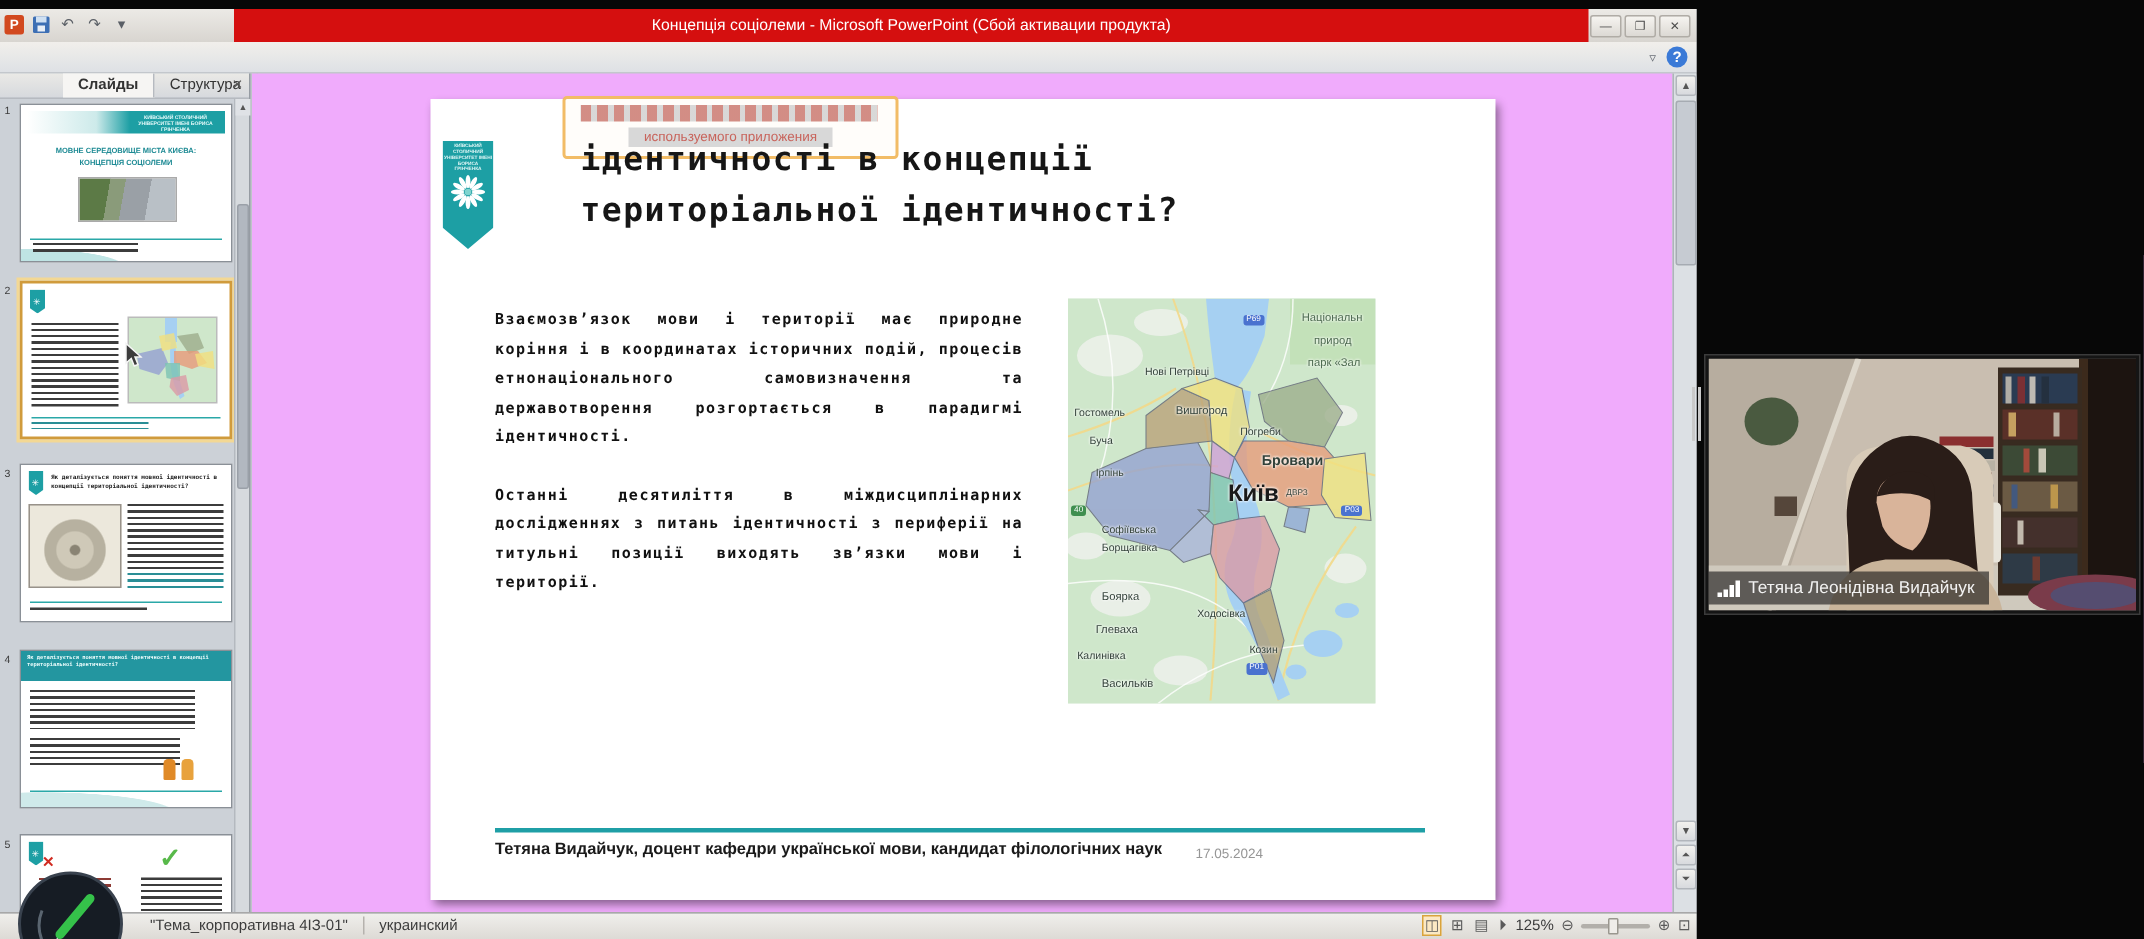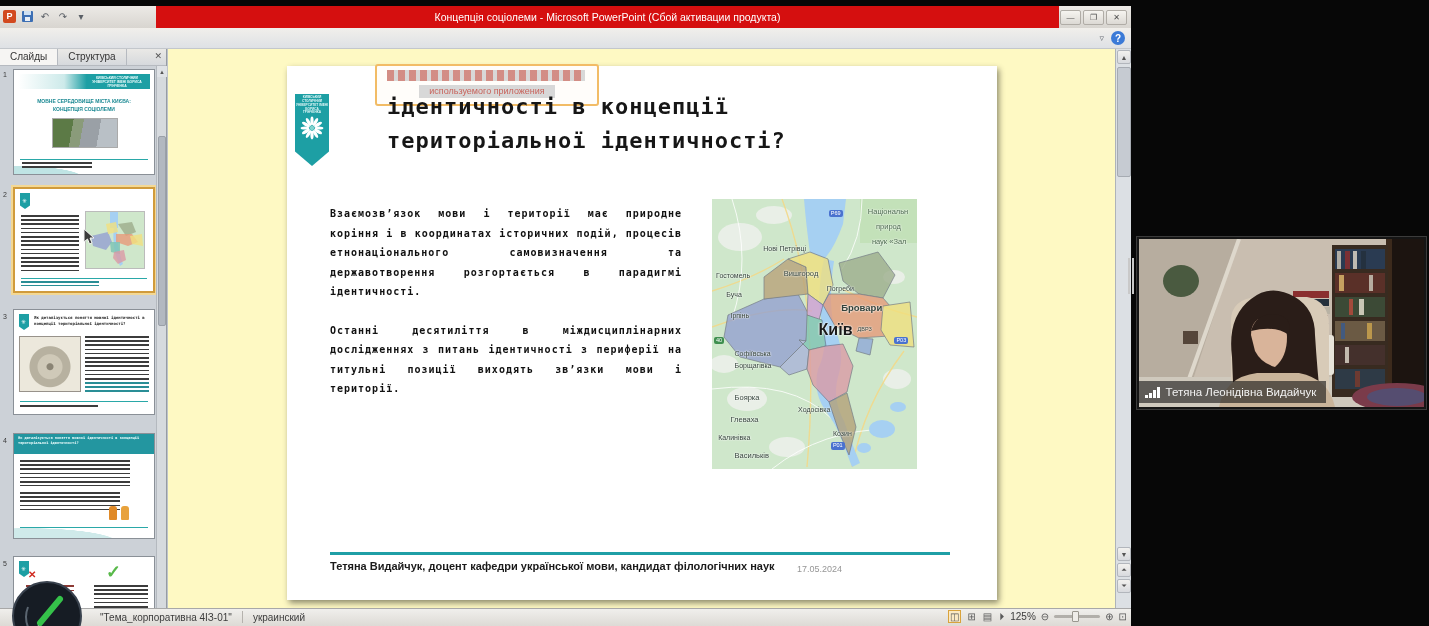--- a/index.html
+++ b/index.html
@@ -38,21 +38,21 @@
   .chev { font-size:9px; color:#6b7078; }
   .helpbtn { width:14px; height:14px; border-radius:50%; background:#3b7ad7; color:#fff; font-size:10px;
     font-weight:bold; display:flex; align-items:center; justify-content:center; }
 
   
   #panel { position:absolute; left:0; top:43px; width:167px; bottom:18px;
     background:#ccd1d7; border-right:1px solid #969ca3; }
   #paneltabs { height:17px; display:flex; align-items:stretch; background:linear-gradient(#eae9e6,#d6d9dd);
     border-bottom:1px solid #b6bac0; font-size:10px; color:#333; position:relative; }
   .ptab { padding:2px 10px 0; border-right:1px solid #b6bac0; }
-  .ptab.active { background:#f6f5f3; font-weight:normal; }
+  .ptab.active { background:#f6f5f3; font-weight:bold;margin-left:42px; }
   #ptabclose { position:absolute; right:4px; top:2px; font-size:9px; color:#555; }
   #thumbs { position:absolute; left:0; top:17px; right:0; bottom:0; overflow:hidden; }
   .slidenum { position:absolute; left:3px; font-size:7px; color:#3a3a3a; }
   .thumb { position:absolute; left:13px; width:142px; height:106px; background:#fff;
     border:1px solid #8a9097; overflow:hidden; }
   .thumb.selected { border:2px solid #d09b3c; outline:2px solid #f3d894; }
   .tealline { position:absolute; left:6px; right:6px; border-top:1px solid #2aa8a8; }
   .lines { background:repeating-linear-gradient(180deg,#3c3c3c 0 1.6px,transparent 1.6px 4.2px); }
   .lines.red { background:repeating-linear-gradient(180deg,#8d3a34 0 1.6px,transparent 1.6px 4.6px); }
   .lines.teal { background:repeating-linear-gradient(180deg,#2a8e96 0 1.6px,transparent 1.6px 4.2px); }
@@ -96,21 +96,21 @@
   .t5check { position:absolute; left:92px; top:4px; color:#58b94a; font-size:18px; font-weight:bold; }
 
   
   #pscroll { position:absolute; right:0; top:17px; width:10px; bottom:0; background:#d6dade; border-left:1px solid #b4b9bf; }
   #pscroll .arr { position:absolute; left:0; width:10px; height:11px; font-size:6px; color:#555;
     display:flex; align-items:center; justify-content:center; background:#dfe2e6; }
   #pscroll .thumbbar { position:absolute; left:1px; width:8px; top:70px; height:190px; background:#b2b8c0;
     border:1px solid #9aa0a8; border-radius:2px; }
 
   
-  #workspace { position:absolute; left:168px; top:43px; right:16px; bottom:18px; background:#fef9c3; }
+  #workspace { position:absolute; left:168px; top:43px; right:16px; bottom:18px; background:#f0abfc; }
   #slide { position:absolute; left:119px; top:17px; width:710px; height:534px; background:#ffffff;
     box-shadow:2px 3px 6px rgba(0,0,0,.45); }
 
   
   #slidelogo { position:absolute; left:8px; top:28px; width:34px; height:72px; background:#1d9fa4;
     clip-path:polygon(0 0,100% 0,100% 80%,50% 100%,0 80%); }
   #slidelogo .ltxt { position:absolute; left:1px; right:1px; top:2px; font-size:3.2px; line-height:1.2;
     color:#dff6f6; text-align:center; font-weight:bold; }
   #slidelogo svg { position:absolute; left:5px; top:22px; }
 
@@ -406,21 +406,21 @@
             <span class="mlb" style="left: 11%; top: 56%; font-size: 7px;">Софіївська</span>
             <span class="mlb" style="left: 11%; top: 60.5%; font-size: 7px;">Борщагівка</span>
             <span class="mlb" style="left: 11%; top: 72%; font-size: 7.5px;">Боярка</span>
             <span class="mlb" style="left: 9%; top: 80%; font-size: 7.5px;">Глеваха</span>
             <span class="mlb" style="left: 3%; top: 87%; font-size: 7px;">Калинівка</span>
             <span class="mlb" style="left: 11%; top: 93.5%; font-size: 7.5px;">Васильків</span>
             <span class="mlb" style="left: 42%; top: 76.5%; font-size: 7px;">Ходосівка</span>
             <span class="mlb" style="left: 59%; top: 85.5%; font-size: 7px;">Козин</span>
             <span class="mlb" style="left: 76%; top: 3%; font-size: 7.5px; color: rgb(77, 107, 80);">Національн</span>
             <span class="mlb" style="left: 80%; top: 8.5%; font-size: 7.5px; color: rgb(77, 107, 80);">природ</span>
-            <span class="mlb" style="left: 78%; top: 14%; font-size: 7.5px; color: rgb(77, 107, 80);">наук «Зал</span>
+            <span class="mlb" style="left: 78%; top: 14%; font-size: 7.5px; color: rgb(77, 107, 80);">парк «Зал</span>
             <span class="mbdg blue" style="left: 57%; top: 4%;">Р69</span>
             <span class="mbdg blue" style="left: 89%; top: 51%;">Р03</span>
             <span class="mbdg blue" style="left: 58%; top: 90%;">Р01</span>
             <span class="mbdg green" style="left: 1%; top: 51%;">40</span>
           </div>
 
         <div id="slide-hr"></div>
         <div id="slide-footer">Тетяна Видайчук, доцент кафедри української мови, кандидат філологічних наук</div>
         <div id="slide-date">17.05.2024</div>
 

